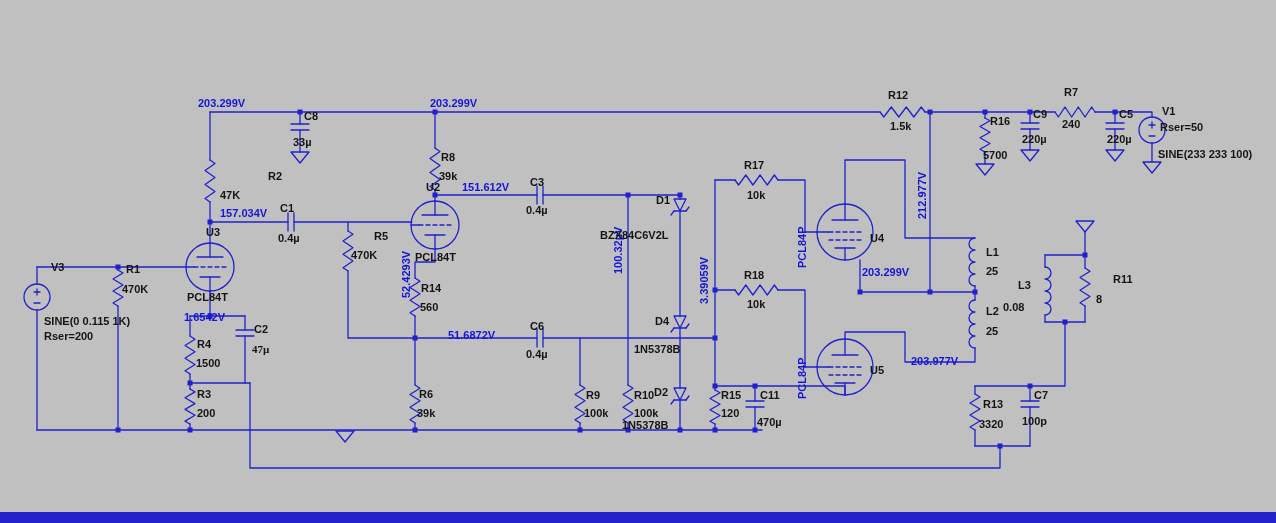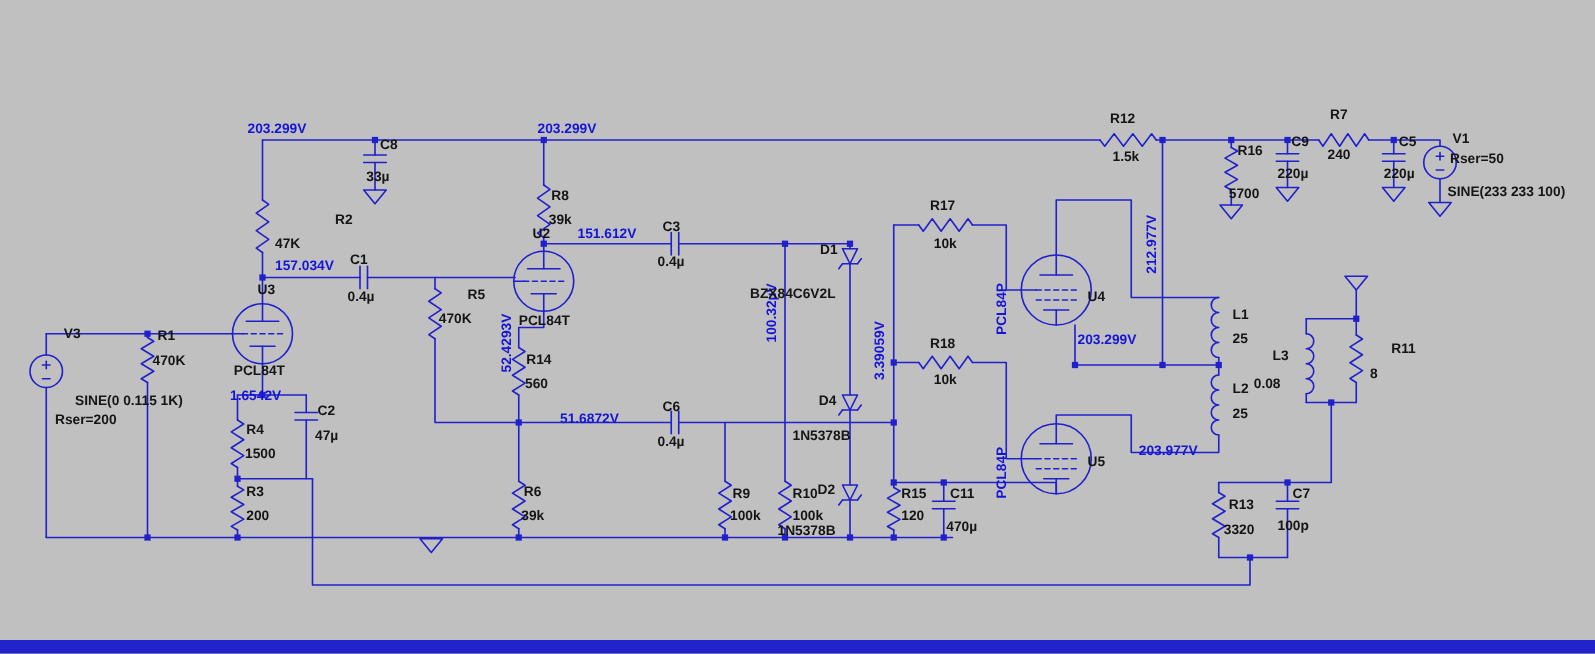--- a/index.html
+++ b/index.html
@@ -257,21 +257,21 @@
       <span class="lbl volt vert" style="left: 916px; top: 219px;">212.977V</span>
       <span class="lbl comp" style="left: 206px; top: 226px;">U3</span>
       <span class="lbl comp" style="left: 187px; top: 291px;">PCL84T</span>
       <span class="lbl comp" style="left: 426px; top: 181px;">U2</span>
       <span class="lbl comp" style="left: 415px; top: 251px;">PCL84T</span>
       <span class="lbl comp" style="left: 870px; top: 232px;">U4</span>
       <span class="lbl volt vert" style="left: 796px; top: 268px;">PCL84P</span>
       <span class="lbl comp" style="left: 870px; top: 364px;">U5</span>
       <span class="lbl volt vert" style="left: 796px; top: 399px;">PCL84P</span>
       <span class="lbl comp" style="left: 51px; top: 261px;">V3</span>
-      <span class="lbl comp" style="left: 60px; top: 315px;">SINE(0 0.115 1K)</span>
+      <span class="lbl comp" style="left: 44px; top: 315px;">SINE(0 0.115 1K)</span>
       <span class="lbl comp" style="left: 44px; top: 330px;">Rser=200</span>
       <span class="lbl comp" style="left: 1162px; top: 105px;">V1</span>
       <span class="lbl comp" style="left: 1160px; top: 121px;">Rser=50</span>
       <span class="lbl comp" style="left: 1158px; top: 148px;">SINE(233 233 100)</span>
       <span class="lbl comp" style="left: 126px; top: 263px;">R1</span>
       <span class="lbl comp" style="left: 122px; top: 283px;">470K</span>
       <span class="lbl comp" style="left: 220px; top: 170px; margin-left: 48px;">R2</span>
       <span class="lbl comp" style="left: 220px; top: 189px;">47K</span>
       <span class="lbl comp" style="left: 197px; top: 388px;">R3</span>
       <span class="lbl comp" style="left: 197px; top: 407px;">200</span>
@@ -301,21 +301,21 @@
       <span class="lbl comp" style="left: 721px; top: 407px;">120</span>
       <span class="lbl comp" style="left: 990px; top: 115px;">R16</span>
       <span class="lbl comp" style="left: 983px; top: 149px;">5700</span>
       <span class="lbl comp" style="left: 744px; top: 159px;">R17</span>
       <span class="lbl comp" style="left: 747px; top: 189px;">10k</span>
       <span class="lbl comp" style="left: 744px; top: 269px;">R18</span>
       <span class="lbl comp" style="left: 747px; top: 298px;">10k</span>
       <span class="lbl comp" style="left: 280px; top: 202px;">C1</span>
       <span class="lbl comp" style="left: 278px; top: 232px;">0.4µ</span>
       <span class="lbl comp" style="left: 254px; top: 323px;">C2</span>
-      <span class="lbl comp" style="left: 252px; top: 343px;">47µ</span>
+      <span class="lbl comp" style="left: 252px; top: 343px; font-family: Liberation Serif, serif;">47µ</span>
       <span class="lbl comp" style="left: 530px; top: 176px;">C3</span>
       <span class="lbl comp" style="left: 526px; top: 204px;">0.4µ</span>
       <span class="lbl comp" style="left: 1119px; top: 108px;">C5</span>
       <span class="lbl comp" style="left: 1107px; top: 133px;">220µ</span>
       <span class="lbl comp" style="left: 530px; top: 320px;">C6</span>
       <span class="lbl comp" style="left: 526px; top: 348px;">0.4µ</span>
       <span class="lbl comp" style="left: 1034px; top: 389px;">C7</span>
       <span class="lbl comp" style="left: 1022px; top: 415px;">100p</span>
       <span class="lbl comp" style="left: 304px; top: 110px;">C8</span>
       <span class="lbl comp" style="left: 293px; top: 136px;">33µ</span>

